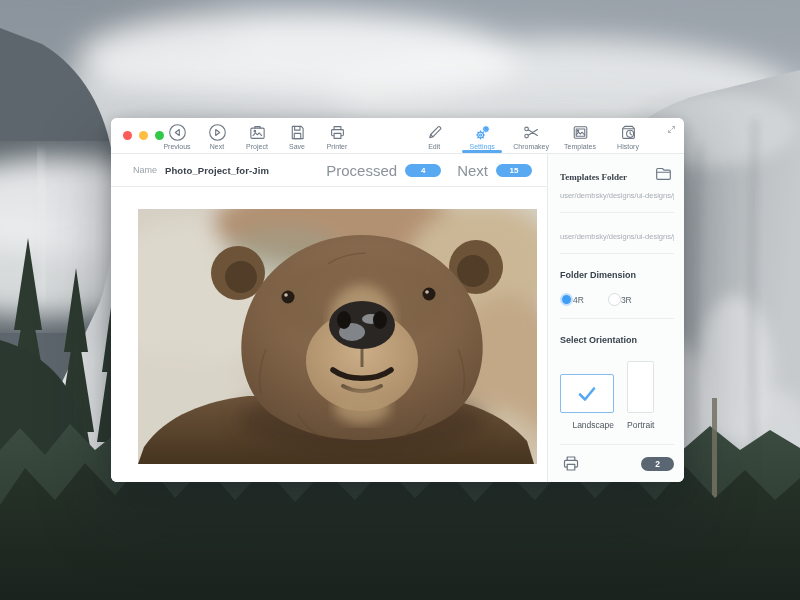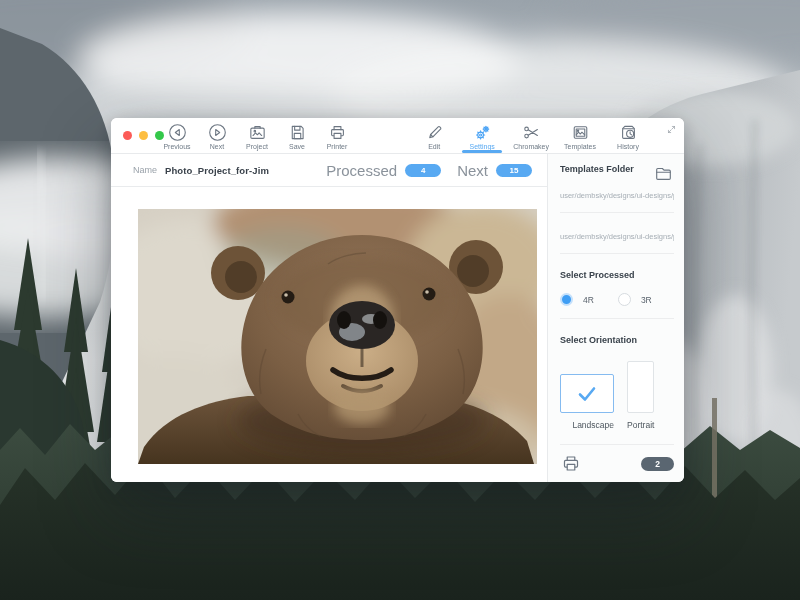--- a/index.html
+++ b/index.html
@@ -61,24 +61,24 @@
   .photo{width:399px;height:255px;display:block;}
 
   
   .sidebar{
     width:137px;flex:0 0 137px;border-left:1px solid #e8eaec;background:#fbfcfc;
     display:flex;flex-direction:column;padding:0 10px 0 12px;box-sizing:border-box;
   }
   .side-sec{padding:10px 0 12px;border-bottom:1px solid #ecedee;}
   .side-sec.noline{border-bottom:none;}
   .sec-title{font-size:9px;font-weight:bold;color:#39424b;}
-  .folder-row{display:flex;align-items:flex-start;justify-content:space-between;}
+  .folder-row{display:flex;align-items:flex-end;justify-content:space-between;font-family:Liberation Serif, serif;}
   .folder-path{margin-top:9px;font-size:7.5px;color:#a6aeb5;white-space:nowrap;overflow:hidden;}
   .radio-row{display:flex;gap:24px;margin-top:11px;}
-  .radio-opt{display:flex;align-items:center;gap:10px;}
+  .radio-opt{display:flex;align-items:center;gap:0;}
   .radio{width:13px;height:13px;border-radius:50%;box-sizing:border-box;background:#fff;border:1px solid #d6dbdf;}
   .radio.sel{background:#3f9ef4;border:2px solid #c4e0fb;}
   .radio-label{font-size:8.5px;color:#5a636d;}
   .thumb-row{display:flex;align-items:flex-end;gap:13px;margin-top:14px;}
   .orient-opt{display:flex;flex-direction:column;align-items:flex-end;}
   .thumb{box-sizing:border-box;background:#fff;border-radius:2px;display:flex;align-items:center;justify-content:center;}
   .thumb-landscape{width:54px;height:39px;border:1px solid #85bbf0;}
   .thumb-portrait{width:27px;height:52px;border:1px solid #e0e4e7;}
   .orient-label{margin-top:7px;font-size:8.5px;color:#4e575f;}
   .side-spacer{flex:1;}
@@ -383,21 +383,21 @@
           </svg>
         </div>
         <div class="folder-path">user/dembsky/designs/ui-designs/pi...</div>
       </div>
 
       <div class="side-sec">
         <div class="folder-path">user/dembsky/designs/ui-designs/pi...</div>
       </div>
 
       <div class="side-sec">
-        <span class="sec-title">Select Processed</span>
+        <span class="sec-title">Folder Dimension</span>
         <div class="radio-row">
           <div class="radio-opt">
             <span class="radio sel"></span>
             <span class="radio-label">4R</span>
           </div>
           <div class="radio-opt">
             <span class="radio"></span>
             <span class="radio-label">3R</span>
           </div>
         </div>

